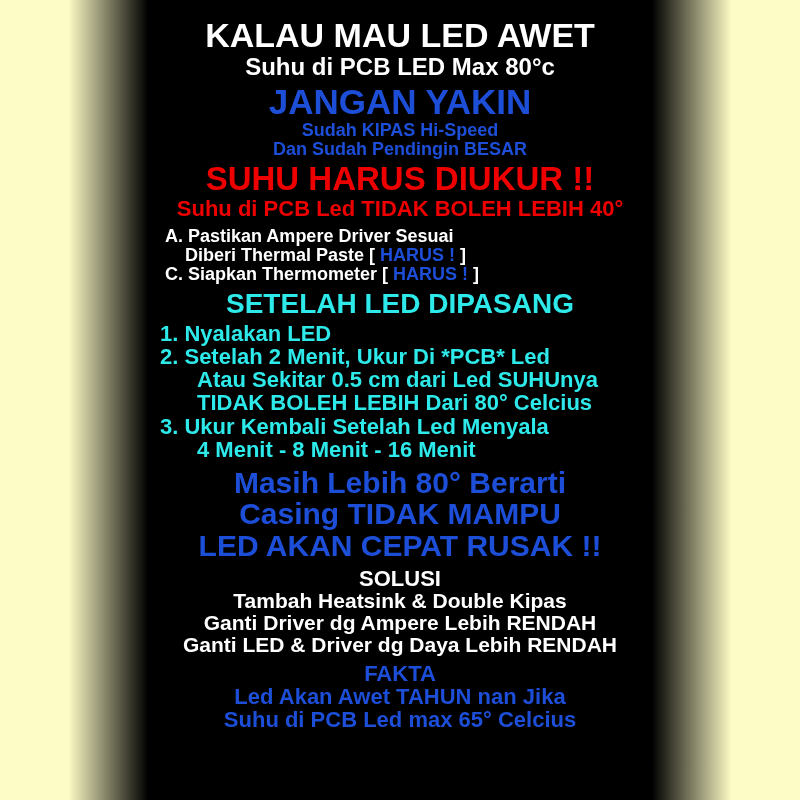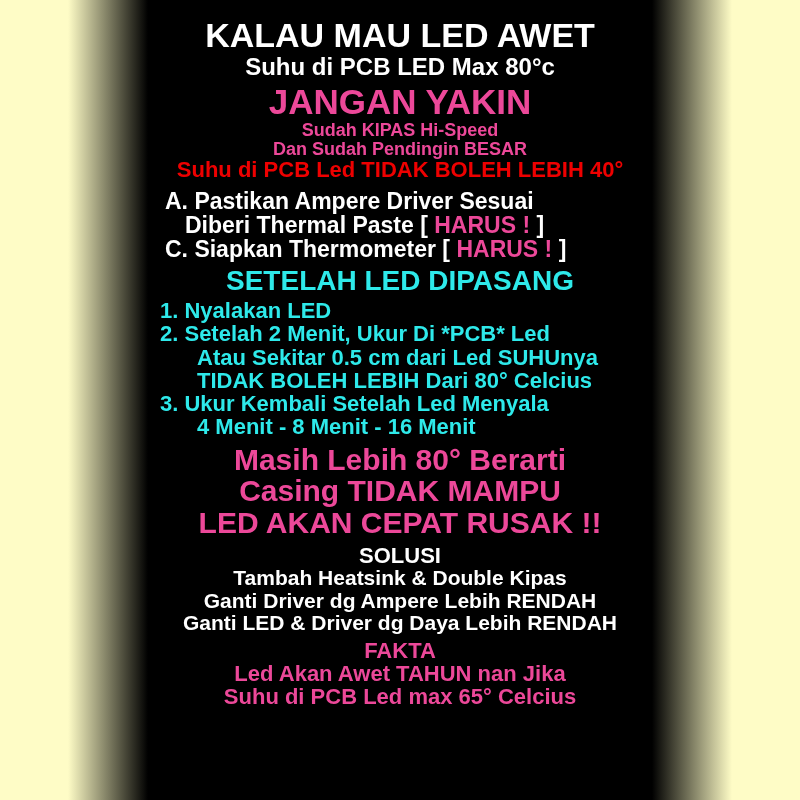--- a/index.html
+++ b/index.html
@@ -25,32 +25,32 @@
     padding-top: 18px;
     display: flex;
     flex-direction: column;
     align-items: center;
     text-align: center;
     line-height: 1.05;
     color: #ffffff;
   }
   .line { white-space: nowrap; }
   .white  { color: #ffffff; }
-  .yellow { color: #ec4899; }
+  .yellow { color: #1d4ed8; }
   .red    { color: #ee0000; }
   .cyan   { color: #2ee9ea; }
 
   .t34 { font-size: 34px; }
   .t35 { font-size: 35px; }
   .t33 { font-size: 33px; }
   .t30 { font-size: 30px; }
   .t28 { font-size: 28px; }
   .t25 { font-size: 18px; }
   .t24 { font-size: 24px; }
-  .t23 { font-size: 23px; }
+  .t23 { font-size: 18px; }
   .t22 { font-size: 22px; }
   .t21 { font-size: 21px; }
 
   .mt4 { margin-top: 4px; }
   .mt5 { margin-top: 5px; }
   .mt6 { margin-top: 6px; }
   .mt7 { margin-top: 7px; }
 
   .block-left {
     text-align: left;
@@ -67,20 +67,21 @@
 
 <div class="panel">
 
   <div class="line white t34">KALAU MAU LED AWET</div>
   <div class="line white t24">Suhu di PCB LED Max 80°c</div>
 
   <div class="line yellow t35 mt5">JANGAN YAKIN</div>
   <div class="line yellow t25">Sudah KIPAS Hi-Speed</div>
   <div class="line yellow t25">Dan Sudah Pendingin BESAR</div>
 
+  <div class="line red t33 mt4">SUHU HARUS DIUKUR !!</div>
   <div class="line red t22">Suhu di PCB Led TIDAK BOLEH LEBIH 40°</div>
 
   <div class="block-left checklist mt7">
     <div class="line white t23">A. Pastikan Ampere Driver Sesuai</div>
     <div class="line white t23 indent"><span>Diberi Thermal Paste [ </span><span class="yellow">HARUS !</span><span> ]</span></div>
     <div class="line white t23"><span>C. Siapkan Thermometer [ </span><span class="yellow">HARUS !</span><span> ]</span></div>
   </div>
 
   <div class="line cyan t28 mt5">SETELAH LED DIPASANG</div>
   <div class="block-left steps mt4">

